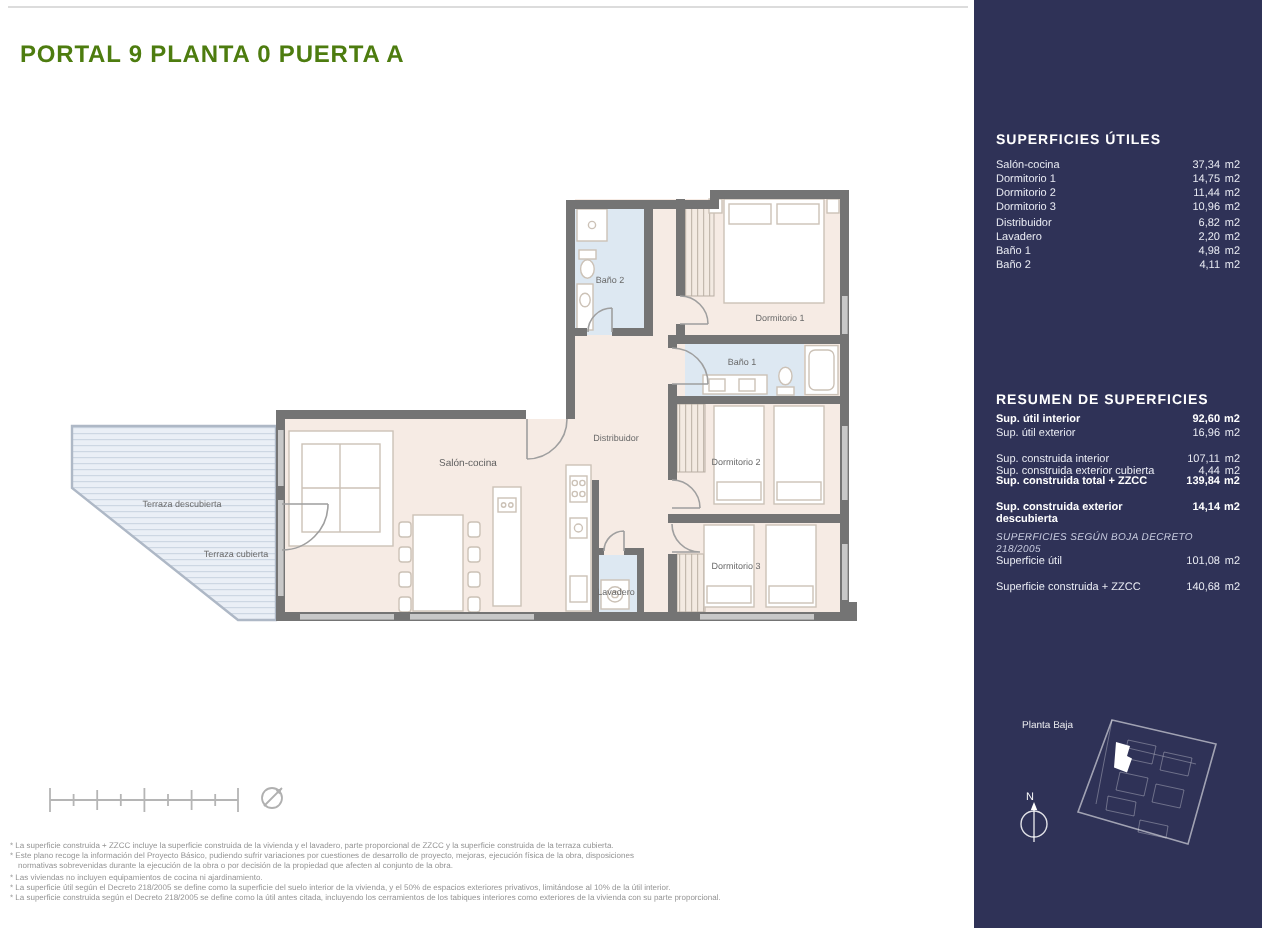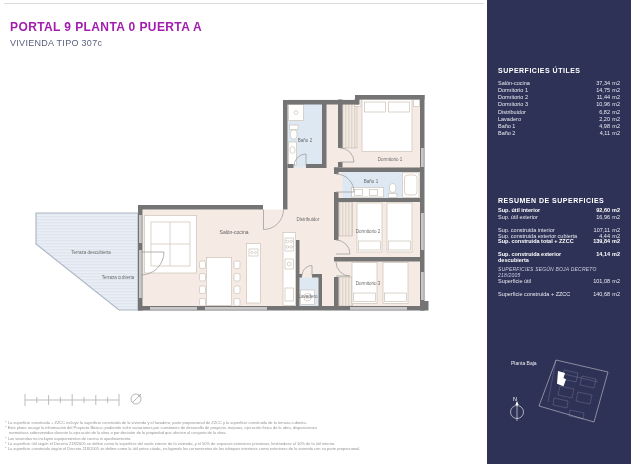--- a/index.html
+++ b/index.html
@@ -3,21 +3,21 @@
 <meta charset="utf-8">
 <style>
   html,body{margin:0;padding:0;}
   body{
     width:631px;height:464px;position:relative;overflow:hidden;background:#ffffff;
     font-family:"Liberation Sans", sans-serif;
   }
   .topline{position:absolute;left:4px;top:3px;width:480px;height:1px;background:#dcdcdc;}
   
   .header{position:absolute;left:10px;top:20px;}
-  .header .title{font-size:12px;font-weight:bold;color:#a21caf;letter-spacing:.4px;}
+  .header .title{font-size:12px;font-weight:bold;color:#4d7c0f;letter-spacing:.4px;}
   .header .subtitle{font-size:9px;color:#5a5f7c;margin-top:4px;letter-spacing:.3px;}
   
   .plan{position:absolute;left:0;top:0;width:487px;height:464px;}
   .plan svg{position:absolute;left:0;top:0;}
   .rl{position:absolute;transform:translate(-50%,-50%);font-size:4.5px;color:#6a6a6a;white-space:nowrap;}
   .rl.big{font-size:5px;color:#606060;}
   
   .sidebar{position:absolute;left:487px;top:0;width:144px;height:464px;background:#2f3257;color:#fff;}
   .sb-sec{position:absolute;left:11px;right:11px;}
   .sb-title{font-size:7px;font-weight:bold;letter-spacing:.5px;margin-bottom:6px;}
@@ -34,21 +34,20 @@
   .footer{position:absolute;left:5px;top:420px;width:478px;font-size:4px;line-height:5.2px;color:#949494;}
   .footer .cont{padding-left:4px;}
 </style>
 </head>
 <body>
 
 <div class="topline"></div>
 
 <div class="header">
   <div class="title">PORTAL 9  PLANTA 0 PUERTA A</div>
-  <div class="subtitle">VIVIENDA TIPO 307c</div>
 </div>
 
 <div class="plan">
   <svg width="487" height="464" viewBox="0 0 487 464">
     <defs>
       <pattern id="pat-terr" patternUnits="userSpaceOnUse" width="4" height="3">
         <rect width="4" height="3" fill="#eaeff6"></rect>
         <line x1="0" y1="0.8" x2="4" y2="0.8" stroke="#cdd7e3" stroke-width="0.6"></line>
       </pattern>
       <pattern id="pat-closet" patternUnits="userSpaceOnUse" width="3" height="4">

